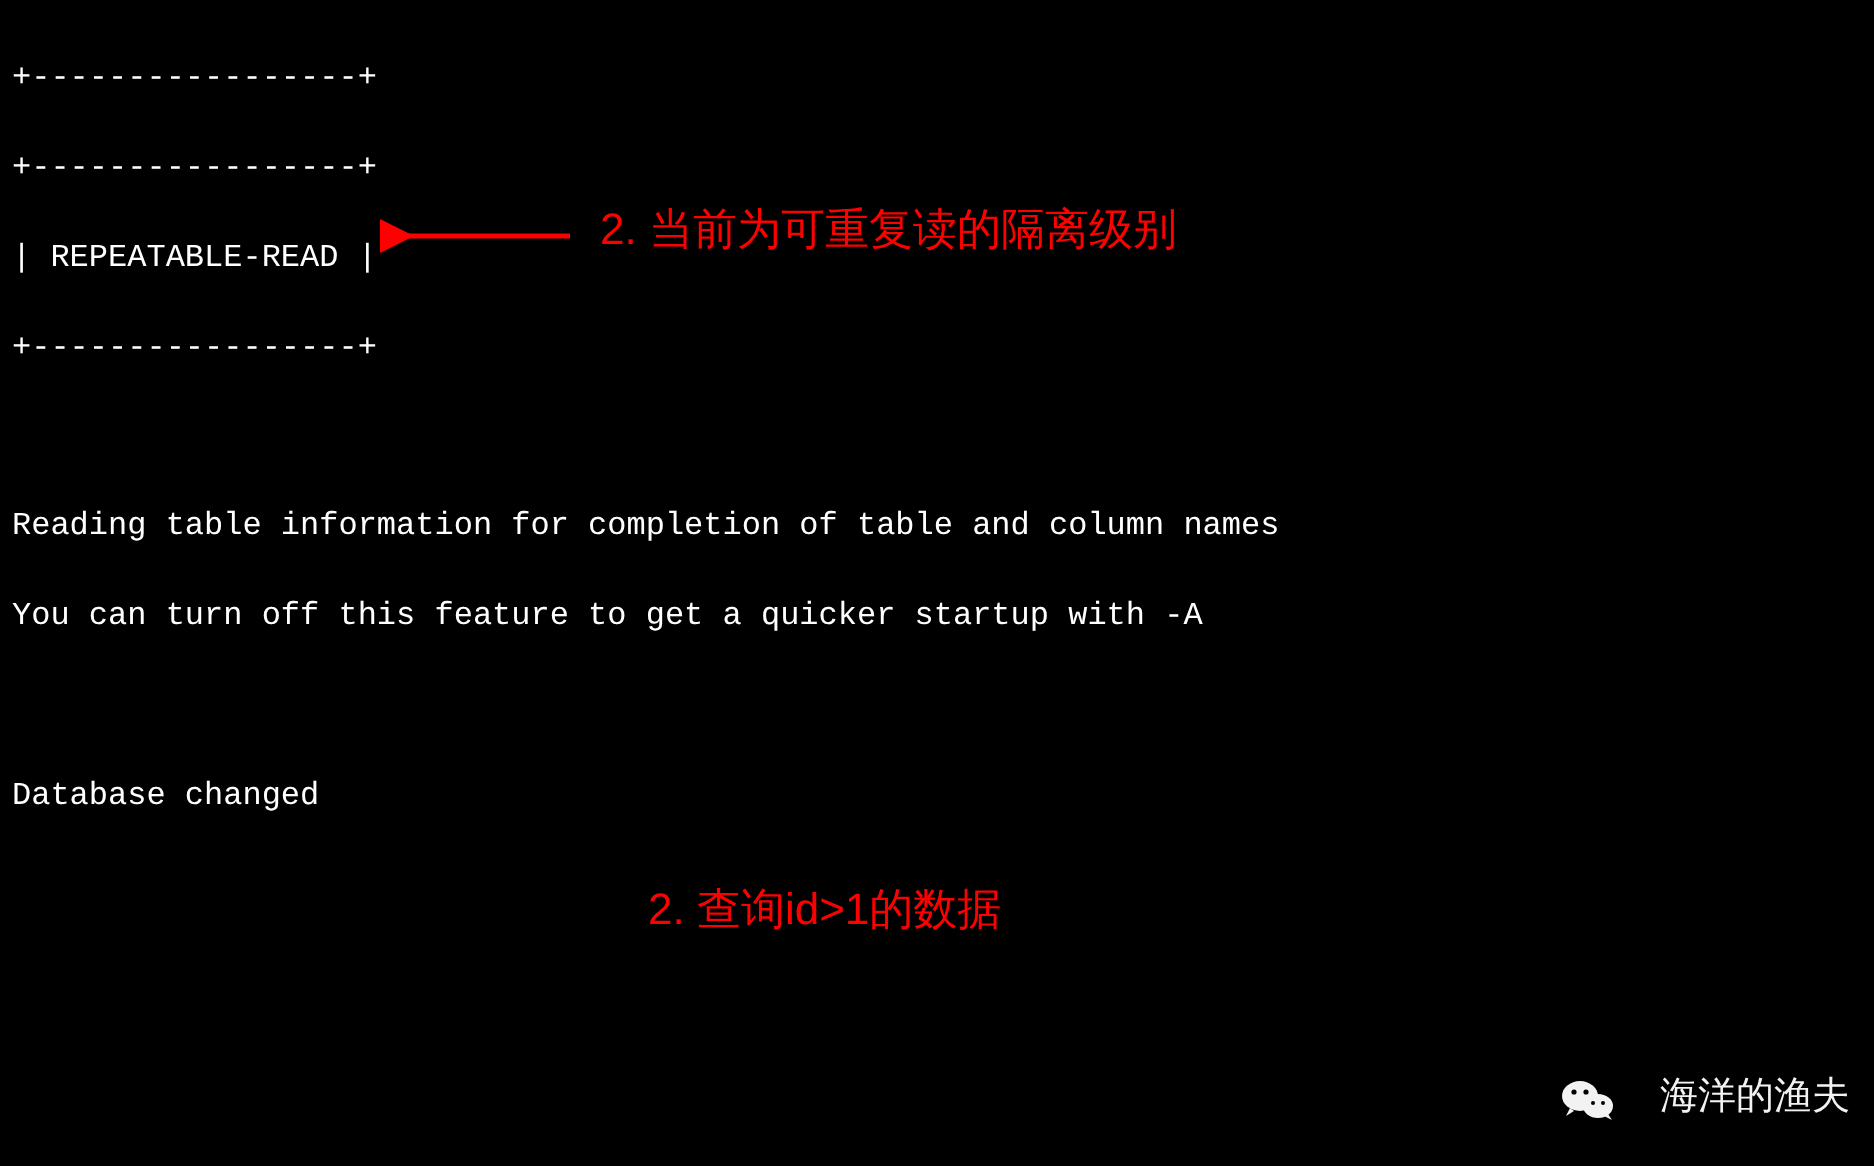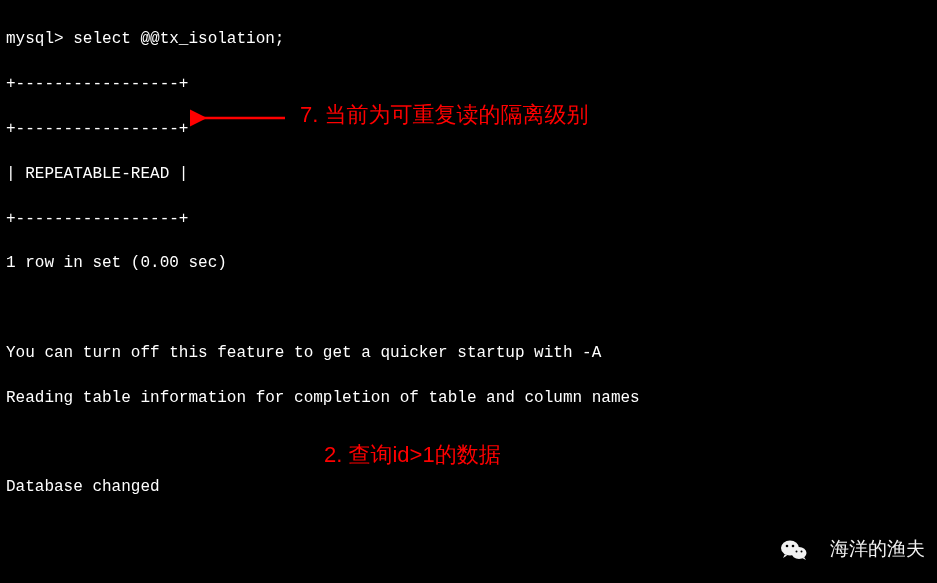--- a/index.html
+++ b/index.html
@@ -55,29 +55,27 @@
       display: inline-block;
     }
     .line {
       display: block;
     }
   </style>
 </head>
 <body>
 
 <div class="terminal">
-<span class="line"><span>mysql&gt;</span> <span>select @@tx_isolation;</span></span>
 <span class="line">+-----------------+</span>
 <span class="line">+-----------------+</span>
 <span class="line">| REPEATABLE-READ |</span>
 <span class="line">+-----------------+</span>
-<span class="line">1 row in set (0.00 sec)</span>
 <span class="line"> </span>
+<span class="line">Reading table information for completion of table and column names</span>
 <span class="line">You can turn off this feature to get a quicker startup with -A</span>
-<span class="line">Reading table information for completion of table and column names</span>
 <span class="line"> </span>
 <span class="line">Database changed</span>
 
 
 
 
 
 
 
 
@@ -89,21 +87,21 @@
 
 <svg class="arrow" viewBox="0 0 100 20">
   <defs>
     <marker id="arrowhead" markerWidth="10" markerHeight="10" refX="2" refY="5" orient="auto">
       <polygon points="10 0, 0 5, 10 10" fill="#ff0000"></polygon>
     </marker>
   </defs>
   <line x1="95" y1="10" x2="12" y2="10" stroke="#ff0000" stroke-width="2.5" marker-end="url(#arrowhead)"></line>
 </svg>
 
-<div class="annotation" style="left:300px; top:100px;">7. 当前为可重复读的隔离级别</div>
+<div class="annotation" style="left:300px; top:100px;">2. 当前为可重复读的隔离级别</div>
 
 <div class="annotation" style="left:324px; top:440px;">2. 查询id&gt;1的数据</div>
 
 <div class="watermark">
   <span class="wechat-icon">
     <svg viewBox="0 0 28 24" fill="#fff">
       <ellipse cx="10" cy="10" rx="9" ry="7.5" fill="#fff"></ellipse>
       <ellipse cx="19" cy="15" rx="7.5" ry="6" fill="#fff"></ellipse>
       <circle cx="7" cy="8" r="1.3" fill="#000"></circle>
       <circle cx="13" cy="8" r="1.3" fill="#000"></circle>

